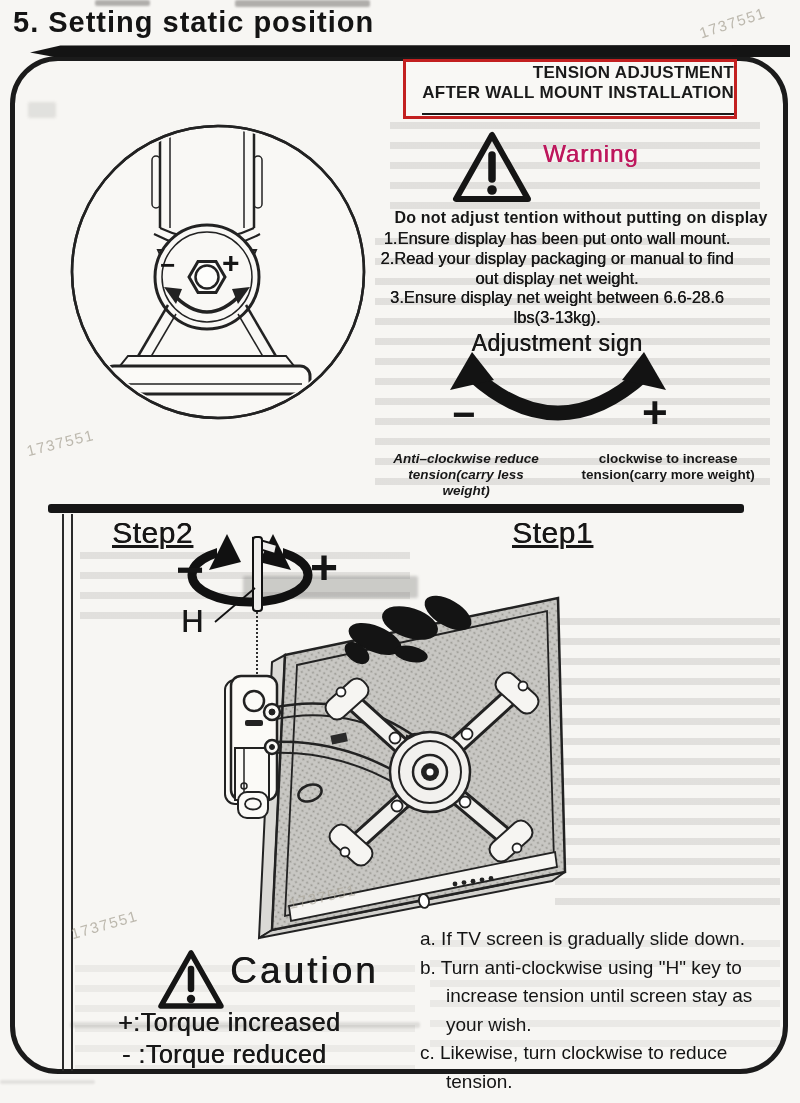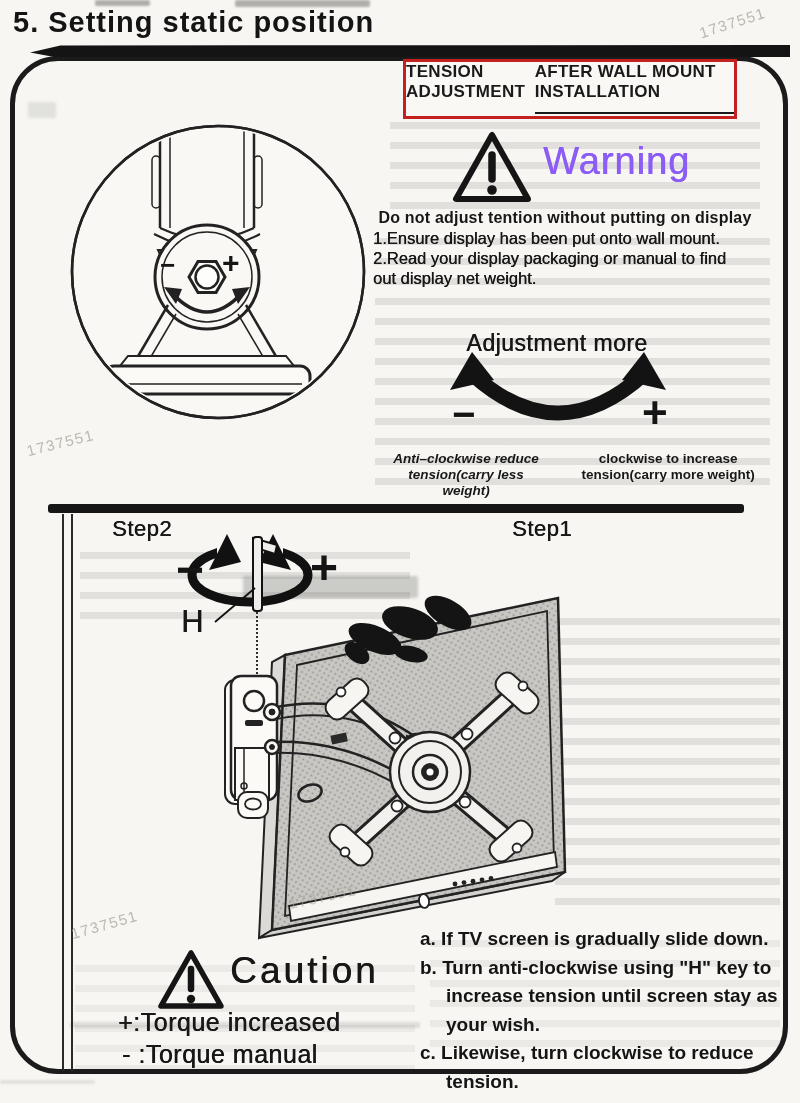--- a/index.html
+++ b/index.html
@@ -51,66 +51,66 @@
   }
   .left-rail{
     left:62px;top:514px;width:7px;height:557px;z-index:2;
     border-left:2px solid #2a2a2a;border-right:2px solid #2a2a2a;
   }
 
   
   .tension-box{
     left:403px;top:59px;width:334px;height:60px;box-sizing:border-box;
     border:3px solid #c32020;background:#f9f8f5;z-index:4;
-    display:flex;align-items:flex-start;justify-content:center;
+    display:flex;flex-direction:column;align-items:flex-end;justify-content:center;
     font-weight:bold;font-size:17px;letter-spacing:.3px;color:#1a1a1a;
   }
   .tension-box .u{border-bottom:2.5px solid #1a1a1a;padding-bottom:10px;}
 
   
   .warning-word{
-    left:543px;top:140px;font-size:38px;color:#8b5cf6;z-index:3;
+    left:543px;top:140px;font-size:24px;color:#be185d;z-index:3;
     text-shadow:.6px 0 0 currentColor;letter-spacing:1px;
   }
   .bold-note{
-    left:368px;top:209px;width:394px;text-align:center;z-index:3;
+    left:384px;top:209px;width:394px;text-align:center;z-index:3;
     font-size:16px;font-weight:bold;letter-spacing:.2px;
   }
   .w-list{
     left:373px;top:229px;width:368px;z-index:3;
-    font-size:16.5px;line-height:1.2;text-align:left;
+    font-size:16.5px;line-height:1.2;text-align:center;
     text-shadow:.3px 0 0 currentColor;
   }
   .adj-heading{
     left:407px;top:330px;width:300px;text-align:center;z-index:3;
     font-size:23px;letter-spacing:.5px;text-shadow:.5px 0 0 currentColor;
   }
   .big-minus{font-weight:bold;z-index:3;color:#151515;}
   .arrow-labels{
     left:383px;top:451px;width:374px;z-index:3;display:flex;gap:16px;
     font-size:13.5px;font-weight:bold;text-align:center;line-height:1.18;
   }
   .arrow-labels .col1{width:172px;font-style:italic;}
   .arrow-labels .col2{width:184px;margin-left:14px;}
 
   
-  .step-label{font-size:22px;z-index:3;text-shadow:.5px 0 0 currentColor;letter-spacing:.5px;}
+  .step-label{font-size:30px;z-index:3;text-shadow:.5px 0 0 currentColor;letter-spacing:.5px;text-decoration:underline;}
   .hkey-letter{left:181px;top:604px;font-size:31px;z-index:3;text-shadow:.5px 0 0 currentColor;}
   .dotted-line{
     left:256px;top:612px;height:74px;width:0;z-index:2;
     border-left:2.5px dotted #2e2e2e;
   }
   .caution-word{
     left:230px;top:950px;font-size:37px;letter-spacing:3px;z-index:3;
     text-shadow:.6px 0 0 currentColor;
   }
   .torque{font-size:25px;z-index:3;text-shadow:.5px 0 0 currentColor;letter-spacing:.5px;}
   .abc{
     left:420px;top:925px;width:374px;z-index:3;
-    font-size:19px;line-height:1.5;color:#141414;font-weight:bold;
+    font-size:19px;line-height:1.5;color:#141414;
   }
   .abc div{text-indent:-26px;padding-left:26px;}
 
   
   .wm{
     position:absolute;z-index:5;color:rgba(168,163,150,.75);
     font-size:15px;letter-spacing:1.5px;pointer-events:none;
   }
 
   svg{position:absolute;overflow:visible;}
@@ -194,23 +194,24 @@
     <polygon points="42,6 6,70 78,70" fill="none" stroke="#151515" stroke-width="6" stroke-linejoin="round"></polygon>
     <line x1="42" y1="26" x2="42" y2="50" stroke="#151515" stroke-width="7.5" stroke-linecap="round"></line>
     <circle cx="42" cy="61" r="4.8" fill="#151515"></circle>
   </svg>
   <div class="abs warning-word">Warning</div>
 
   <div class="abs bold-note z3">Do not adjust tention without putting on display</div>
   <div class="abs w-list z3">
     <div>1.Ensure display has been put onto wall mount.</div>
     <div>2.Read your display packaging or manual to find out display net weight.</div>
+    <div>3.Ensure display net weight between 6.6-28.6 lbs(3-13kg).</div>
   </div>
 
-  <div class="abs adj-heading z3">Adjustment more</div>
+  <div class="abs adj-heading z3">Adjustment sign</div>
   <svg class="z3" style="left:448px;top:352px;" width="220" height="78" viewBox="0 0 220 78">
     <path d="M24,22 Q110,100 196,22" fill="none" stroke="#131313" stroke-width="15"></path>
     <polygon points="2,38 24,0 46,28" fill="#131313"></polygon>
     <polygon points="218,38 196,0 174,28" fill="#131313"></polygon>
   </svg>
   <span class="abs big-minus" style="left:452px;top:392px;font-size:40px;">−</span>
   <span class="abs big-minus" style="left:642px;top:388px;font-size:44px;">+</span>
   <div class="abs arrow-labels">
     <div class="col1">Anti–clockwise reduce tension(carry less weight)</div>
     <div class="col2">clockwise to increase tension(carry more weight)</div>
@@ -332,21 +333,21 @@
     </g>
   </svg>
 
   <svg class="z3" style="left:156px;top:948px;" width="70" height="64" viewBox="0 0 70 64">
     <polygon points="35,5 5,58 65,58" fill="none" stroke="#151515" stroke-width="5.5" stroke-linejoin="round"></polygon>
     <line x1="35" y1="21" x2="35" y2="41" stroke="#151515" stroke-width="6.5" stroke-linecap="round"></line>
     <circle cx="35" cy="51" r="4.2" fill="#151515"></circle>
   </svg>
   <div class="abs caution-word">Caution</div>
   <div class="abs torque" style="left:118px;top:1008px;">+:Torque increased</div>
-  <div class="abs torque" style="left:122px;top:1040px;">- :Torque manual</div>
+  <div class="abs torque" style="left:122px;top:1040px;">- :Torque reduced</div>
 
   <div class="abs abc">
     <div>a. If TV screen is gradually slide down.</div>
     <div>b. Turn anti-clockwise using "H" key to increase tension until screen stay as your wish.</div>
     <div>c. Likewise, turn clockwise to reduce tension.</div>
   </div>
 
   <span class="wm" style="left:698px;top:14px;transform:rotate(-18deg);">1737551</span>
   <span class="wm" style="left:26px;top:434px;transform:rotate(-14deg);">1737551</span>
   <span class="wm" style="left:70px;top:916px;transform:rotate(-16deg);">1737551</span>

